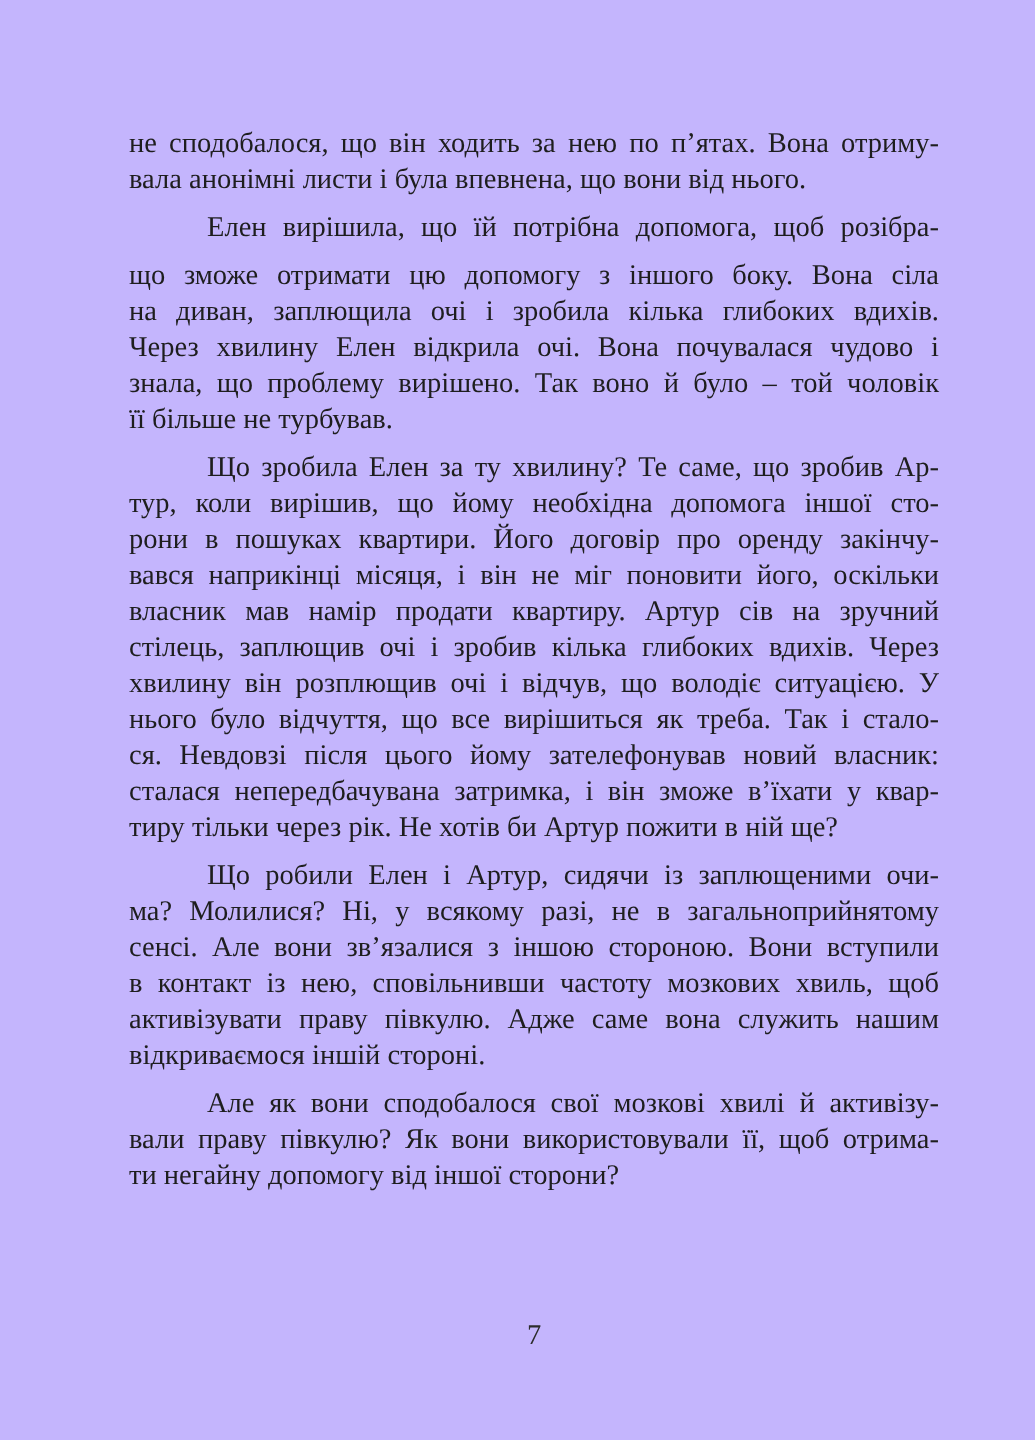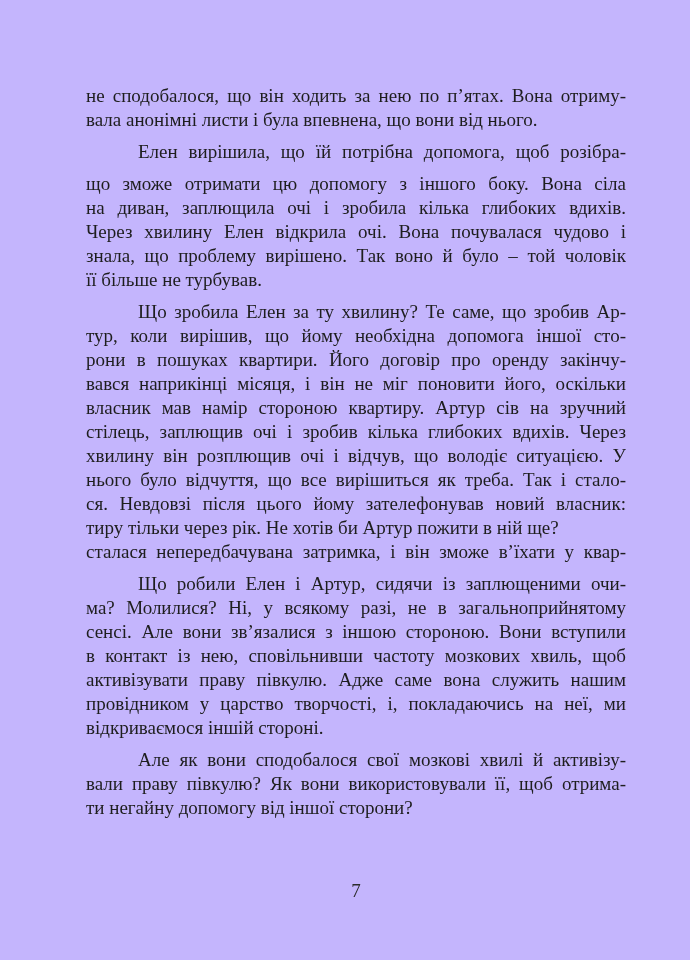--- a/index.html
+++ b/index.html
@@ -63,35 +63,34 @@
         <div class="line">на диван, заплющила очі і зробила кілька глибоких вдихів.</div>
         <div class="line">Через хвилину Елен відкрила очі. Вона почувалася чудово і</div>
         <div class="line">знала, що проблему вирішено. Так воно й було – той чоловік</div>
         <div class="line last">її більше не турбував.</div>
       </div>
       <div class="paragraph indented">
         <div class="line first">Що зробила Елен за ту хвилину? Те саме, що зробив Ар-</div>
         <div class="line">тур, коли вирішив, що йому необхідна допомога іншої сто-</div>
         <div class="line">рони в пошуках квартири. Його договір про оренду закінчу-</div>
         <div class="line">вався наприкінці місяця, і він не міг поновити його, оскільки</div>
-        <div class="line">власник мав намір стороною квартиру. Артур сів на зручний</div>
+        <div class="line">власник мав намір продати квартиру. Артур сів на зручний</div>
         <div class="line">стілець, заплющив очі і зробив кілька глибоких вдихів. Через</div>
         <div class="line">хвилину він розплющив очі і відчув, що володіє ситуацією. У</div>
         <div class="line">нього було відчуття, що все вирішиться як треба. Так і стало-</div>
         <div class="line">ся. Невдовзі після цього йому зателефонував новий власник:</div>
+        <div class="line">сталася непередбачувана затримка, і він зможе в’їхати у квар-</div>
         <div class="line last">тиру тільки через рік. Не хотів би Артур пожити в ній ще?</div>
-        <div class="line">сталася непередбачувана затримка, і він зможе в’їхати у квар-</div>
       </div>
       <div class="paragraph indented">
         <div class="line first">Що робили Елен і Артур, сидячи із заплющеними очи-</div>
         <div class="line">ма? Молилися? Ні, у всякому разі, не в загальноприйнятому</div>
         <div class="line">сенсі. Але вони зв’язалися з іншою стороною. Вони вступили</div>
         <div class="line">в контакт із нею, сповільнивши частоту мозкових хвиль, щоб</div>
         <div class="line">активізувати праву півкулю. Адже саме вона служить нашим</div>
-        <div class="line">провідником у царство творчості, і, покладаючись на неї, ми</div>
         <div class="line last">відкриваємося іншій стороні.</div>
       </div>
       <div class="paragraph indented">
         <div class="line first">Але як вони сподобалося свої мозкові хвилі й активізу-</div>
         <div class="line">вали праву півкулю? Як вони використовували її, щоб отрима-</div>
         <div class="line last">ти негайну допомогу від іншої сторони?</div>
       </div>
     </div>
   <div class="page-number">7</div>
 </div>

